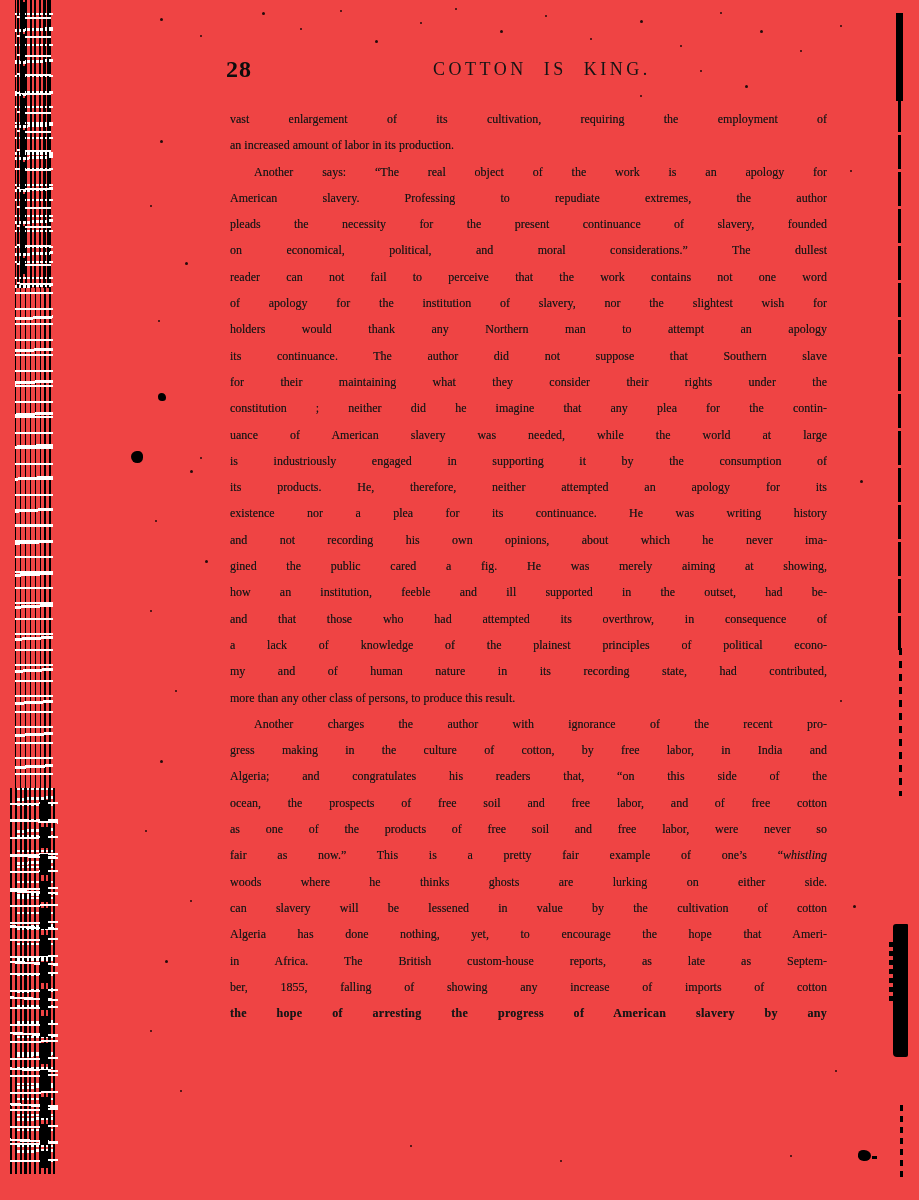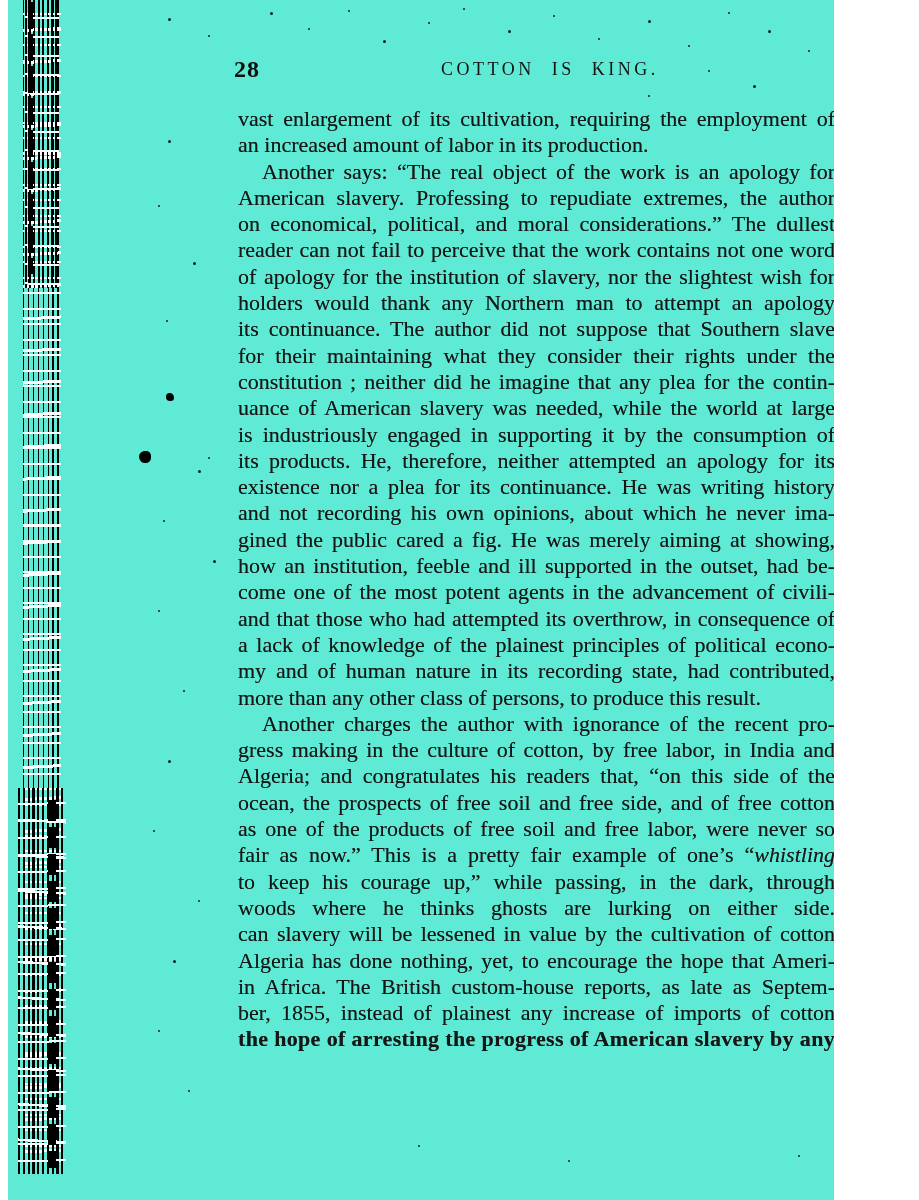--- a/index.html
+++ b/index.html
@@ -1,18 +1,18 @@
 <!DOCTYPE html>
 <html><head>
 <meta charset="utf-8">
 <style>
   html,body{margin:0;padding:0;background:#ffffff;}
   .page{
-    position:relative;width:826px;height:1200px;background:#5eead4;
-    overflow:hidden;font-family:"Liberation Serif","DejaVu Serif",serif;color:#111;margin-left:8px;
+    position:relative;width:919px;height:1200px;background:#ef4444;
+    overflow:hidden;font-family:"Liberation Serif","DejaVu Serif",serif;color:#111;
   }
 
   
   .binding-base{position:absolute;left:15px;top:0;width:38px;height:1174px;
     background:repeating-linear-gradient(90deg,#000 0 1.3px,transparent 1.3px 4.9px);}
   .binding-base::before{content:"";position:absolute;inset:0;
     background:repeating-linear-gradient(180deg,transparent 0 13px,#fff 13px 15.5px);}
   .binding-base::after{content:"";position:absolute;inset:0;
     background:repeating-linear-gradient(177deg,transparent 0 29px,#fff 29px 32px);}
   .binding-top{position:absolute;left:17px;top:0;width:34px;height:288px;
@@ -53,21 +53,21 @@
   .speck{position:absolute;background:#000;border-radius:50%;opacity:.85;}
 
   
   .pagenum{position:absolute;left:226px;top:56px;font-size:24px;font-weight:600;
     letter-spacing:1px;color:#0d0d0d;}
   .runhead{position:absolute;left:433px;top:59px;font-size:18px;letter-spacing:3.5px;
     word-spacing:9px;color:#141414;white-space:nowrap;}
 
   
   .body-block{position:absolute;left:230px;top:106px;width:597px;
-    font-size:22px;line-height:26.3px;color:#161616;
+    font-size:12px;line-height:26.3px;color:#161616;
     text-shadow:0 0 .4px rgba(20,20,20,.55);}
   .text-line{height:26.3px;text-align:justify;text-align-last:justify;}
   .text-line.para-end{text-align-last:left;}
   .text-line.indent{padding-left:24px;}
   .text-line.heavy{font-weight:700;letter-spacing:.3px;}
 </style>
 </head>
 <body>
 
 <div class="page">
@@ -140,47 +140,46 @@
     </div>
 
   <div class="pagenum">28</div>
   <div class="runhead">COTTON IS KING.</div>
 
   <div class="body-block" id="body-block">
       <div class="text-line">vast enlargement of its cultivation, requiring the employment of</div>
       <div class="text-line para-end">an increased amount of labor in its production.</div>
       <div class="text-line indent">Another says: “The real object of the work is an apology for</div>
       <div class="text-line">American slavery. Professing to repudiate extremes, the author</div>
+      <div class="text-line">pleads the necessity for the present continuance of slavery, founded</div>
       <div class="text-line">on economical, political, and moral considerations.” The dullest</div>
       <div class="text-line">reader can not fail to perceive that the work contains not one word</div>
       <div class="text-line">of apology for the institution of slavery, nor the slightest wish for</div>
       <div class="text-line">holders would thank any Northern man to attempt an apology</div>
       <div class="text-line">its continuance. The author did not suppose that Southern slave</div>
       <div class="text-line">for their maintaining what they consider their rights under the</div>
       <div class="text-line">constitution ; neither did he imagine that any plea for the contin-</div>
       <div class="text-line">uance of American slavery was needed, while the world at large</div>
       <div class="text-line">is industriously engaged in supporting it by the consumption of</div>
       <div class="text-line">its products. He, therefore, neither attempted an apology for its</div>
       <div class="text-line">existence nor a plea for its continuance. He was writing history</div>
       <div class="text-line">and not recording his own opinions, about which he never ima-</div>
       <div class="text-line">gined the public cared a fig. He was merely aiming at showing,</div>
       <div class="text-line">how an institution, feeble and ill supported in the outset, had be-</div>
-      <div class="text-line">come one of the most potent agents in the advancement of civili-</div>
       <div class="text-line">and that those who had attempted its overthrow, in consequence of</div>
       <div class="text-line">a lack of knowledge of the plainest principles of political econo-</div>
       <div class="text-line">my and of human nature in its recording state, had contributed,</div>
       <div class="text-line para-end">more than any other class of persons, to produce this result.</div>
       <div class="text-line indent">Another charges the author with ignorance of the recent pro-</div>
       <div class="text-line">gress making in the culture of cotton, by free labor, in India and</div>
       <div class="text-line">Algeria; and congratulates his readers that, “on this side of the</div>
-      <div class="text-line">ocean, the prospects of free soil and free side, and of free cotton</div>
+      <div class="text-line">ocean, the prospects of free soil and free labor, and of free cotton</div>
       <div class="text-line">as one of the products of free soil and free labor, were never so</div>
       <div class="text-line">fair as now.” This is a pretty fair example of one’s “<i>whistling</i></div>
-      <div class="text-line">to keep his courage up,” while passing, in the dark, through</div>
       <div class="text-line">woods where he thinks ghosts are lurking on either side.</div>
       <div class="text-line">can slavery will be lessened in value by the cultivation of cotton</div>
       <div class="text-line">Algeria has done nothing, yet, to encourage the hope that Ameri-</div>
       <div class="text-line">in Africa. The British custom-house reports, as late as Septem-</div>
-      <div class="text-line">ber, 1855, instead of plainest any increase of imports of cotton</div>
+      <div class="text-line">ber, 1855, falling of showing any increase of imports of cotton</div>
       <div class="text-line heavy">the hope of arresting the progress of American slavery by any</div>
     </div>
 
 </div>
 
 </body></html>

